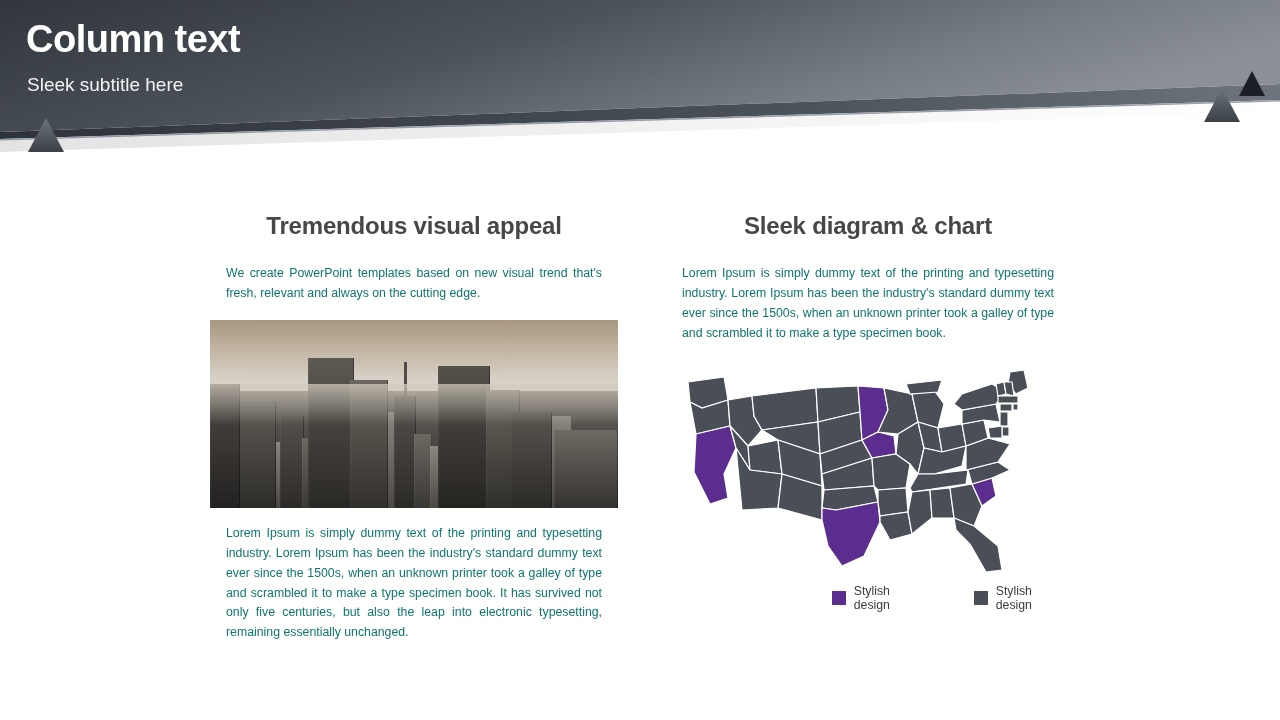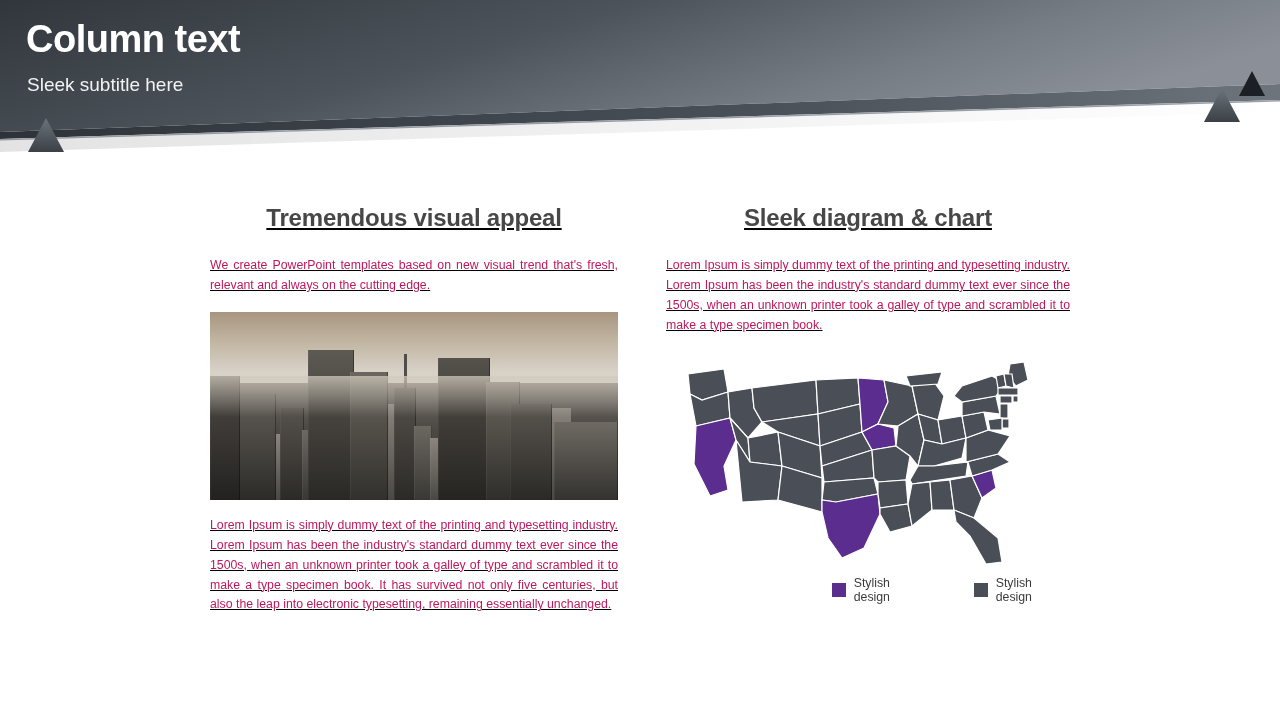--- a/index.html
+++ b/index.html
@@ -45,40 +45,39 @@
     left: 27px;
     top: 74px;
     font-size: 19px;
     font-weight: normal;
     color: #f2f2f2;
   }
 
   
   .column {
     position: absolute;
-    top: 204px;
-    text-decoration: underline;
+    top: 212px;
   }
   .col-left  { left: 210px; width: 408px; }
   .col-right { left: 666px; width: 404px; }
 
   .col-heading {
     font-size: 24px;
     font-weight: bold;
     color: #474747;
     text-align: center;
     margin: 0 0 24px 0;
     letter-spacing: -0.2px;
   }
   .col-para {
     font-size: 12.3px;
-    color: #be185d;
+    color: #0f766e;
     line-height: 1.62;
     text-align: justify;
-    margin: 0;
+    margin: 16px;
   }
   .col-left .col-para.intro { margin-bottom: 16px; }
   .col-right .col-para.intro { margin-bottom: 26px; }
   .col-left .col-para.body { margin-top: 16px; }
 
   
   .photo {
     position: relative;
     width: 408px;
     height: 188px;

